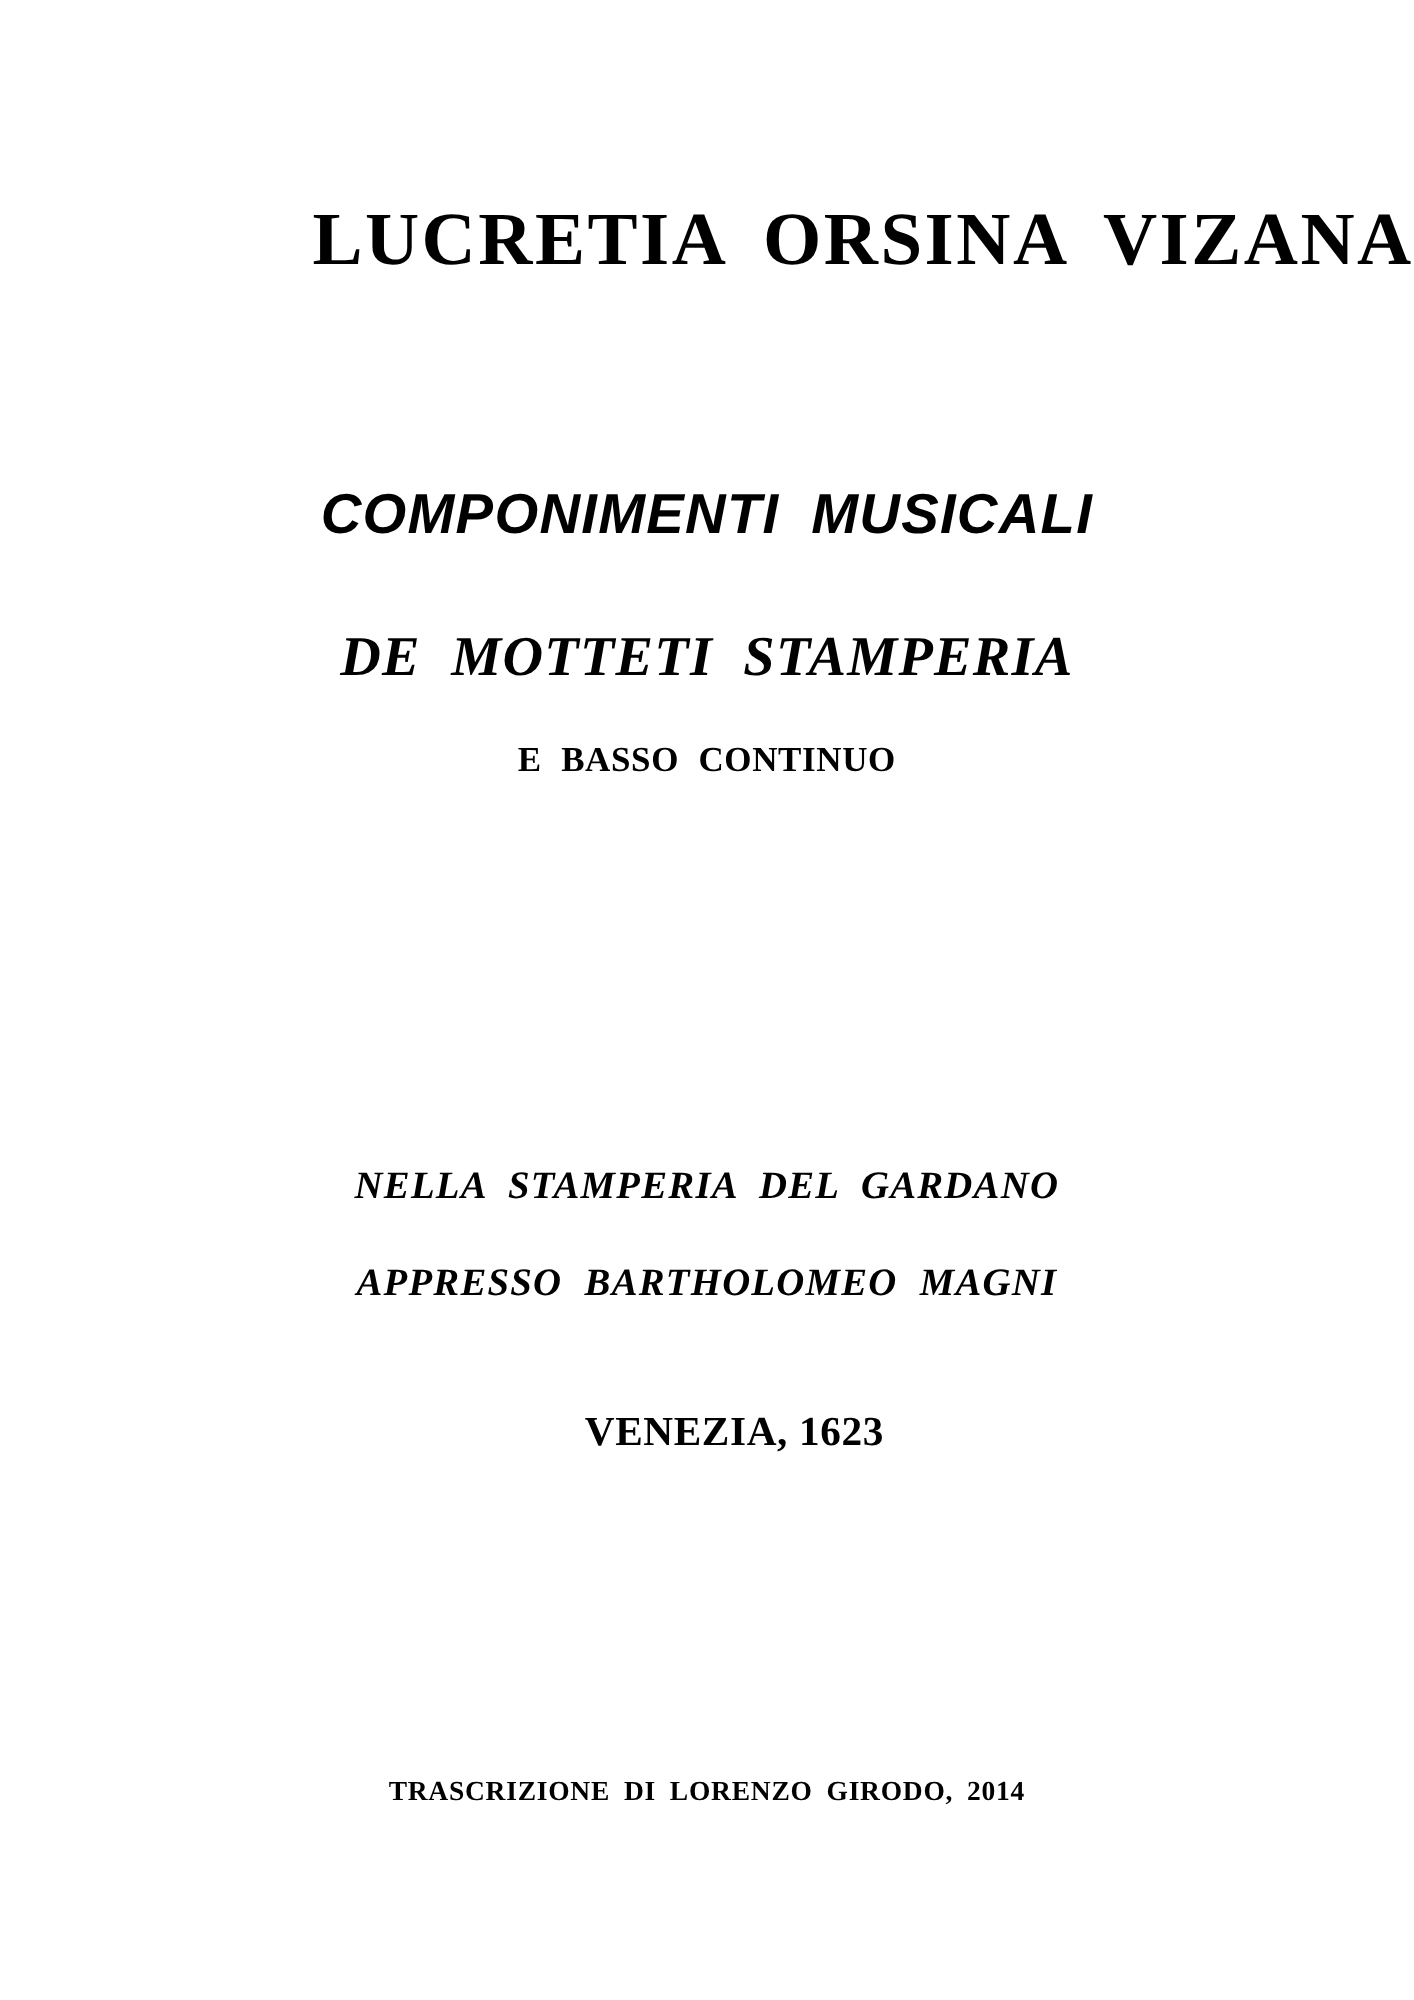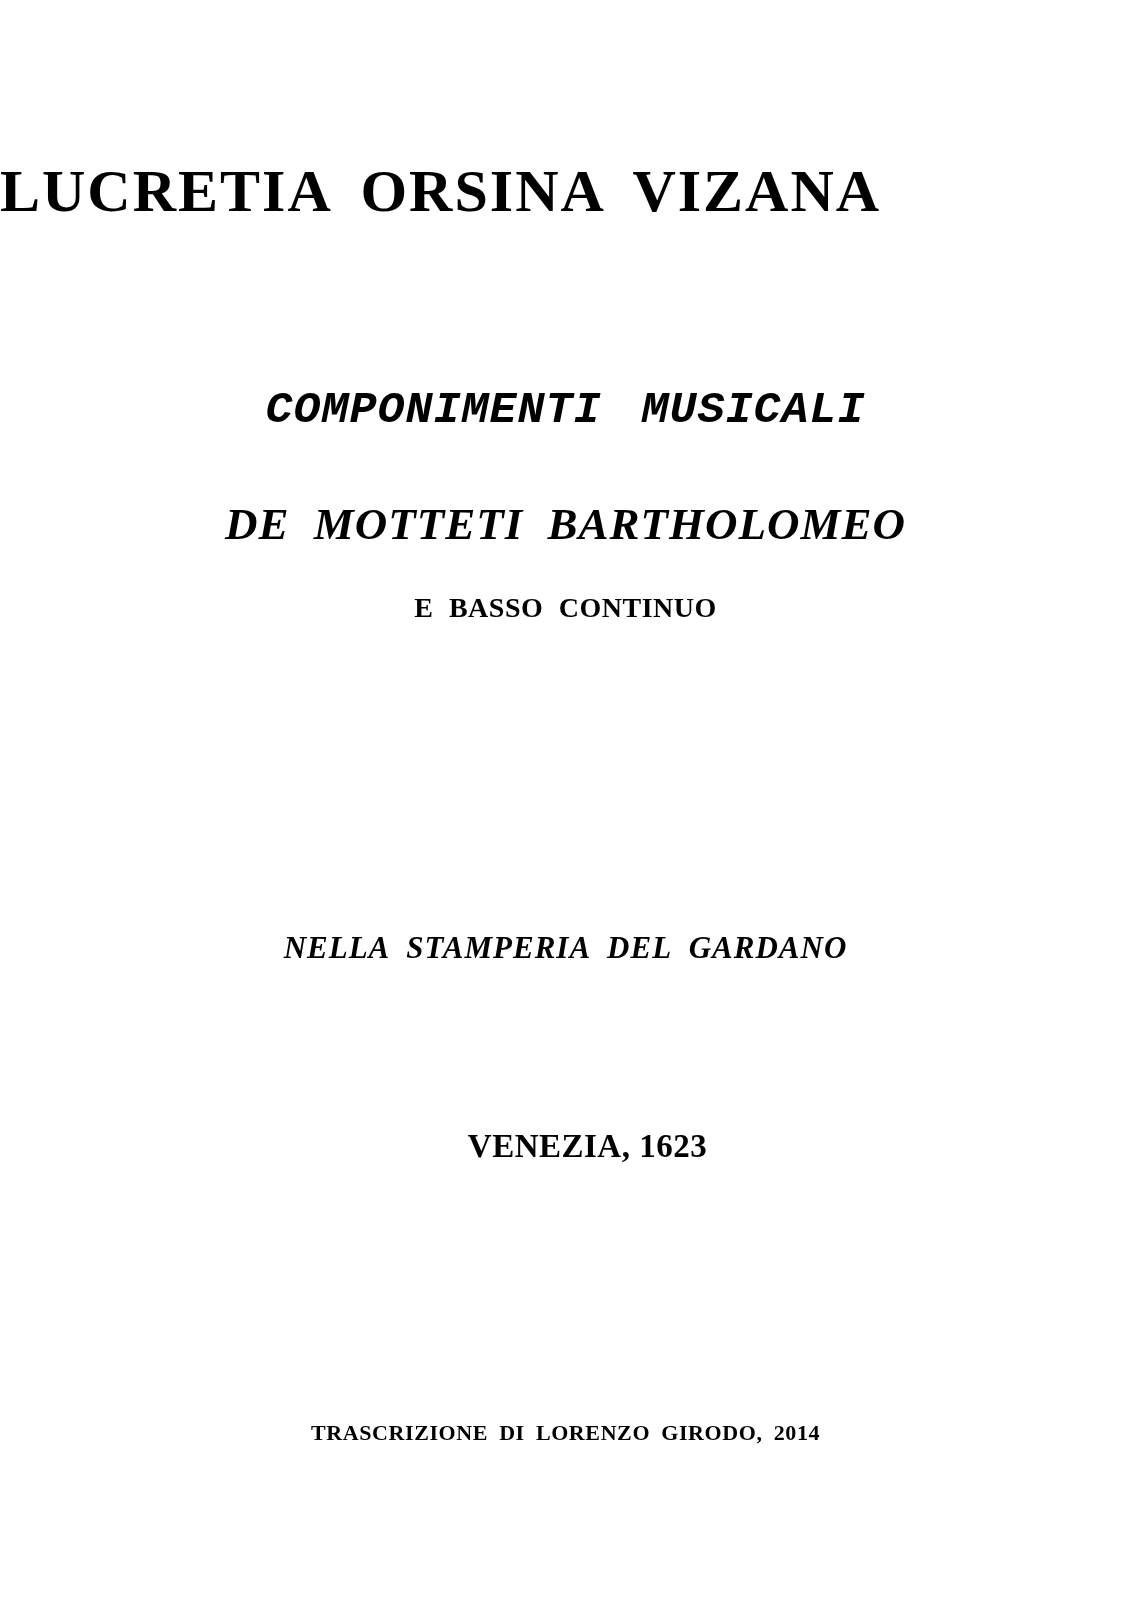--- a/index.html
+++ b/index.html
@@ -17,40 +17,40 @@
     height: 1600px;
     margin: 0 auto;
     background: #ffffff;
     overflow: hidden;
   }
   .title-block {
     position: absolute;
     left: 0;
     right: 0;
     top: 160px;
-    text-align: left;
+    text-align: right;
   }
   .composer-name {
     font-family: "Liberation Serif", serif;
     font-weight: bold;
     font-size: 60px;
     letter-spacing: 2px;
     word-spacing: 14px;
     line-height: 1.05;
     white-space: nowrap;
   }
   .work-block {
     position: absolute;
     left: 0;
     right: 0;
     top: 385px;
     text-align: center;
   }
   .work-line-1 {
-    font-family: Liberation Mono, monospace;
+    font-family: Liberation Sans, sans-serif;
     font-style: italic;
     font-weight: bold;
     font-size: 45px;
     letter-spacing: 1px;
     word-spacing: 12px;
     white-space: nowrap;
   }
   .work-line-2 {
     font-family: "Liberation Serif", serif;
     font-style: italic;
@@ -129,25 +129,26 @@
 <body>
 
 <div class="page">
 
   <div class="title-block">
     <div class="composer-name">LUCRETIA  ORSINA  VIZANA</div>
   </div>
 
   <div class="work-block">
     <div class="work-line-1">COMPONIMENTI  MUSICALI</div>
-    <div class="work-line-2">DE  MOTTETI  BARTHOLOMEO</div>
+    <div class="work-line-2">DE  MOTTETI  STAMPERIA</div>
     <div class="work-line-4">E  BASSO CONTINUO</div>
   </div>
 
   <div class="publisher-block">
     <div class="publisher-line">NELLA  STAMPERIA  DEL  GARDANO</div>
+    <div class="publisher-line">APPRESSO  BARTHOLOMEO  MAGNI</div>
   </div>
 
   <div class="place-year">VENEZIA, 1623</div>
 
   <div class="transcription">TRASCRIZIONE  DI  LORENZO  GIRODO, 2014</div>
 
 </div>
 
 </body></html>

